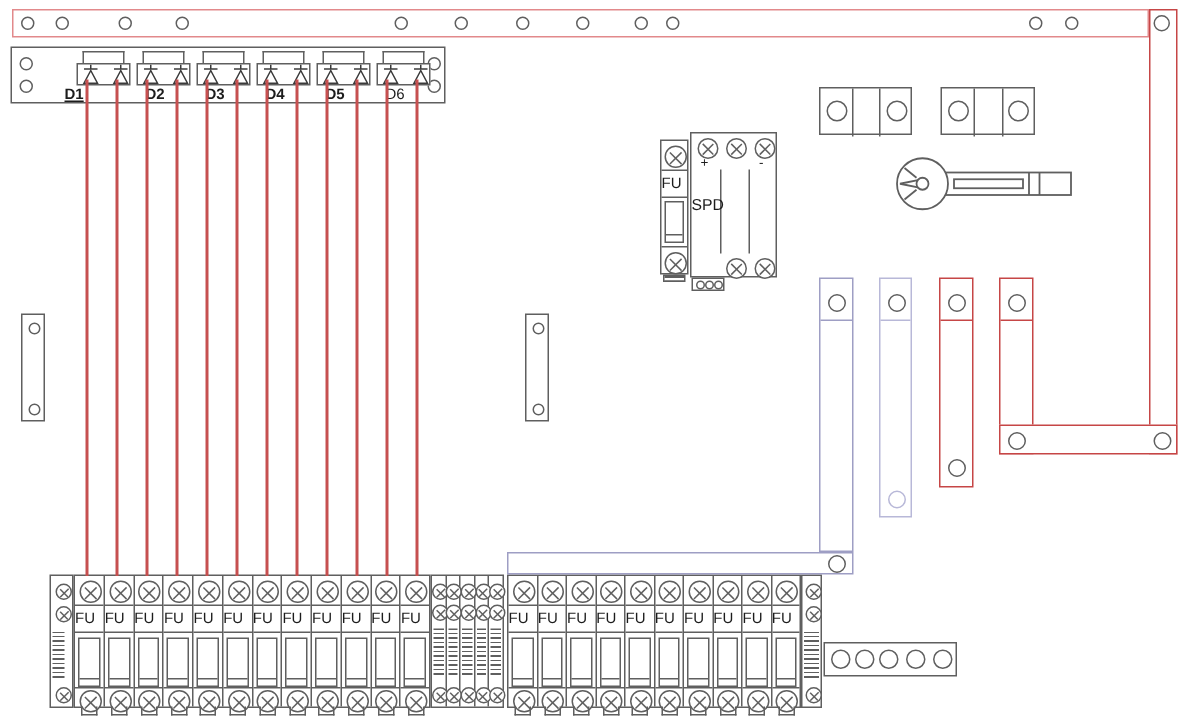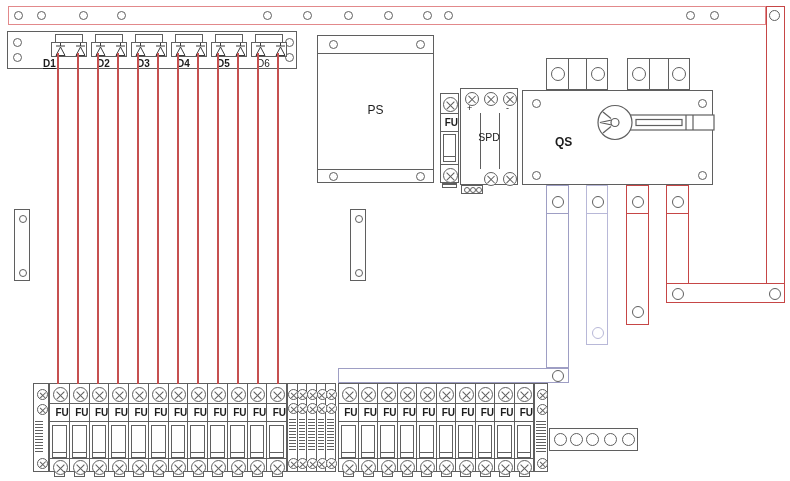--- a/index.html
+++ b/index.html
@@ -14,21 +14,21 @@
   .screw::after{transform:rotate(-45deg);}
   .hline{border-top:1px solid var(--oc);height:0;}
   .vline{border-left:1px solid var(--oc);width:0;}
   .hatch{background:repeating-linear-gradient(to bottom,var(--oc) 0,var(--oc) 1px,transparent 1px,transparent 3px);}
   .lbl{white-space:nowrap;}
   .term{position:relative;height:100%;border-right:1px solid var(--oc);flex:1 1 0;}
   .term:last-child{border-right:none;}
   .term::after{content:"";position:absolute;bottom:-6px;left:50%;margin-left:-5px;width:9px;height:5px;
                border:1px solid var(--oc);border-top:none;}
   .t-top{height:19px;border-bottom:1px solid var(--oc);position:relative;}
-  .t-lab{height:17px;border-bottom:1px solid var(--oc);font-size:10px;line-height:17px;text-align:right;font-weight:bold;}
+  .t-lab{height:17px;border-bottom:1px solid var(--oc);font-size:10px;line-height:17px;text-align:left;}
   .t-mid{height:36px;position:relative;}
   .t-win{position:absolute;left:2px;right:2px;top:3px;height:31px;border:1px solid var(--oc);background:#fff;}
   .t-win::after{content:"";position:absolute;left:0;right:0;bottom:4px;border-top:1px solid var(--oc);}
   .t-bot{height:15px;border-top:1px solid var(--oc);position:relative;}
   .ncell{position:relative;height:100%;border-right:1px solid var(--oc);flex:1 1 0;}
   .ncell:last-child{border-right:none;}
   .grp{display:flex;}
   .wire{position:absolute;width:2px;background:var(--wire);}
   svg{display:block;}
 </style>
@@ -162,29 +162,20 @@
           <g fill="none" stroke="#3a3a3a" stroke-width="1">
             <line x1="6.5" y1="0" x2="6.5" y2="3"></line>
             <line x1="2" y1="3" x2="11" y2="3"></line>
             <polygon points="6.5,4 2,12.5 11,12.5" fill="#fff"></polygon>
           </g>
         </svg>
       </div>
       <div class="abs lbl" style="left:249px;top:26px;font-size:10px;font-weight:400;">D6</div>
     </div>
 
-  <div id="ps-box" class="abs ol" style="left:317px;top:35px;width:117px;height:148px;">
-    <div class="abs hline" style="left:0;right:0;top:17px;"></div>
-    <div class="abs hline" style="left:0;right:0;top:133px;"></div>
-    <div class="abs circle" style="left:11px;top:4px;width:9px;height:9px;"></div>
-    <div class="abs circle" style="left:98px;top:4px;width:9px;height:9px;"></div>
-    <div class="abs circle" style="left:11px;top:136px;width:9px;height:9px;"></div>
-    <div class="abs circle" style="left:98px;top:136px;width:9px;height:9px;"></div>
-    <div class="abs lbl" style="left:0;right:0;top:67px;text-align:center;font-size:12px;">PS</div>
-  </div>
 
   <div id="fu-module" class="abs ol" style="left:440px;top:93px;width:19px;height:90px;">
     <div class="t-top">
       <div class="screw" style="left:2px;top:3px;width:13px;height:13px;"></div>
     </div>
     <div class="t-lab">FU</div>
     <div class="t-mid" style="height:32px;">
       <div class="t-win" style="top:2px;height:26px;"></div>
     </div>
     <div class="t-bot" style="height:20px;">
@@ -194,21 +185,21 @@
   </div>
 
   <div id="spd" class="abs ol" style="left:460px;top:88px;width:58px;height:97px;">
     <div class="screw" style="left:4px;top:3px;width:12px;height:12px;"></div>
     <div class="screw" style="left:23px;top:3px;width:12px;height:12px;"></div>
     <div class="screw" style="left:42px;top:3px;width:12px;height:12px;"></div>
     <div class="abs lbl" style="left:6px;top:14px;font-size:9px;">+</div>
     <div class="abs lbl" style="left:45px;top:14px;font-size:9px;">-</div>
     <div class="abs vline" style="left:19px;top:24px;height:56px;"></div>
     <div class="abs vline" style="left:38px;top:24px;height:56px;"></div>
-    <div class="abs lbl" style="left:0;right:0;top:42px;text-align:center;font-size:10.5px;">SPD</div>
+    <div class="abs lbl" style="left:0;right:0;top:42px;text-align:left;font-size:10.5px;">SPD</div>
     <div class="screw" style="left:23px;top:83px;width:12px;height:12px;"></div>
     <div class="screw" style="left:42px;top:83px;width:12px;height:12px;"></div>
   </div>
   <div class="abs ol" style="left:461px;top:185px;width:22px;height:9px;">
     <div class="abs circle" style="left:2px;top:1px;width:6px;height:6px;"></div>
     <div class="abs circle" style="left:8px;top:1px;width:6px;height:6px;"></div>
     <div class="abs circle" style="left:14px;top:1px;width:6px;height:6px;"></div>
   </div>
 
   <div class="abs ol" style="left:546px;top:58px;width:62px;height:32px;">
@@ -217,27 +208,20 @@
     <div class="abs circle" style="left:4px;top:8px;width:14px;height:14px;"></div>
     <div class="abs circle" style="left:44px;top:8px;width:14px;height:14px;"></div>
   </div>
   <div class="abs ol" style="left:627px;top:58px;width:63px;height:32px;">
     <div class="abs vline" style="left:21px;top:0;height:32px;"></div>
     <div class="abs vline" style="left:40px;top:0;height:32px;"></div>
     <div class="abs circle" style="left:4px;top:8px;width:14px;height:14px;"></div>
     <div class="abs circle" style="left:44px;top:8px;width:14px;height:14px;"></div>
   </div>
 
-  <div id="qs-box" class="abs ol" style="left:522px;top:90px;width:191px;height:95px;background:#fff;">
-    <div class="abs circle" style="left:9px;top:8px;width:9px;height:9px;"></div>
-    <div class="abs circle" style="left:9px;top:80px;width:9px;height:9px;"></div>
-    <div class="abs circle" style="left:175px;top:8px;width:9px;height:9px;"></div>
-    <div class="abs circle" style="left:175px;top:80px;width:9px;height:9px;"></div>
-    <div class="abs lbl" style="left:32px;top:44px;font-size:12px;font-weight:600;">QS</div>
-  </div>
   <svg class="abs" style="left:596px;top:103px;" width="122" height="40" viewBox="0 0 122 40" fill="none" stroke="#5f5f5f" stroke-width="1.2">
     <rect x="34" y="12" width="84" height="15" fill="#fff"></rect>
     <line x1="90" y1="12" x2="90" y2="27"></line>
     <line x1="97" y1="12" x2="97" y2="27"></line>
     <circle cx="19" cy="19.5" r="17" fill="#fff"></circle>
     <line x1="7" y1="9" x2="15" y2="15.5"></line>
     <line x1="7" y1="30" x2="15" y2="23.5"></line>
     <rect x="40" y="16.5" width="46" height="6"></rect>
     <polygon points="4,19.5 16,17 16,22" fill="#fff"></polygon>
     <circle cx="19" cy="19.5" r="4" fill="#fff"></circle>

